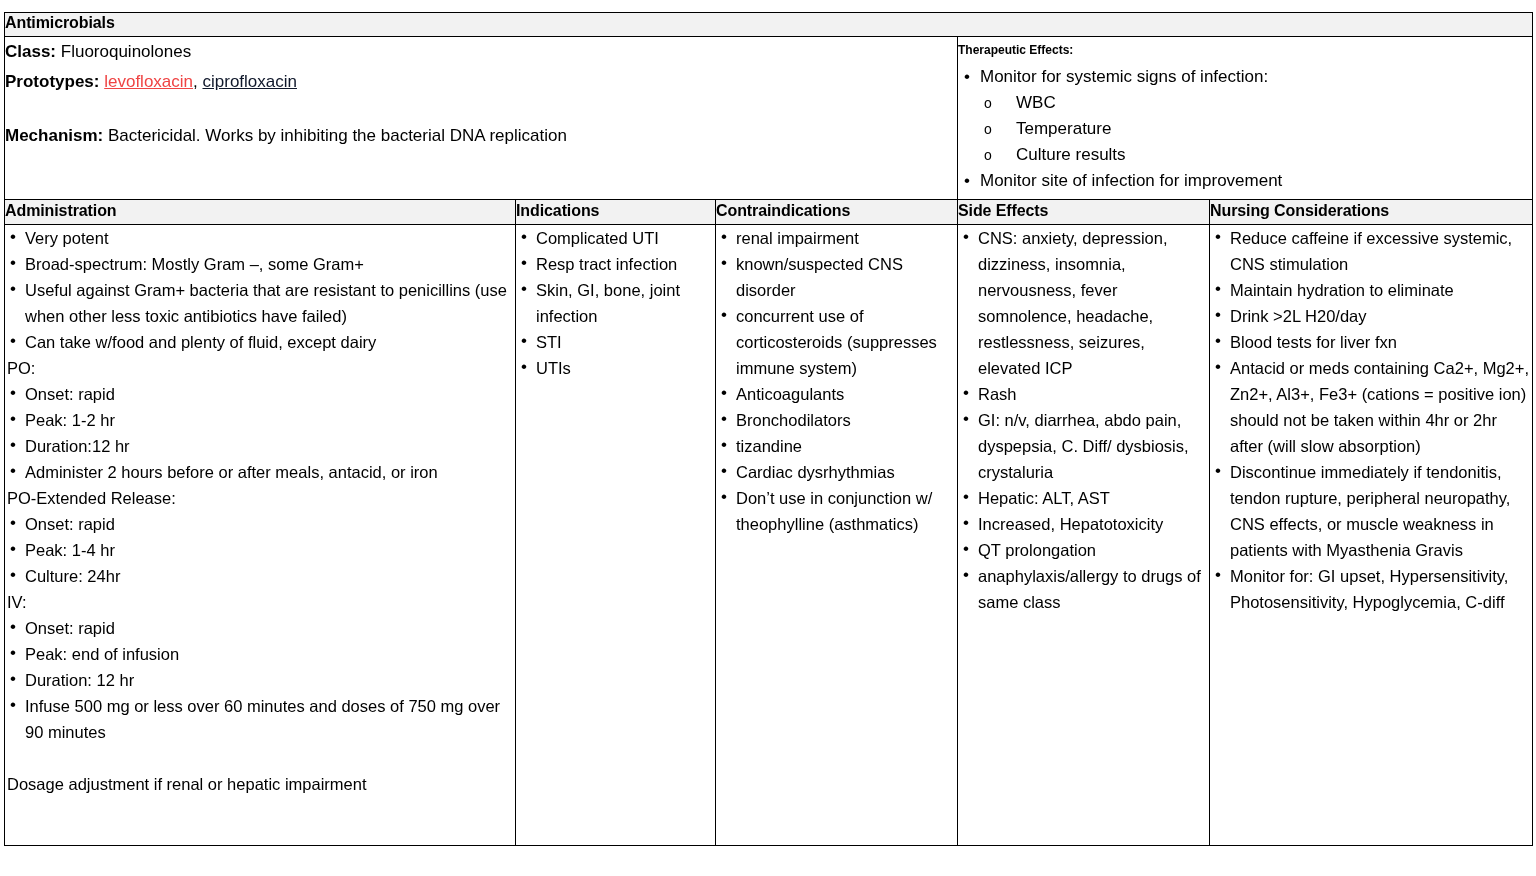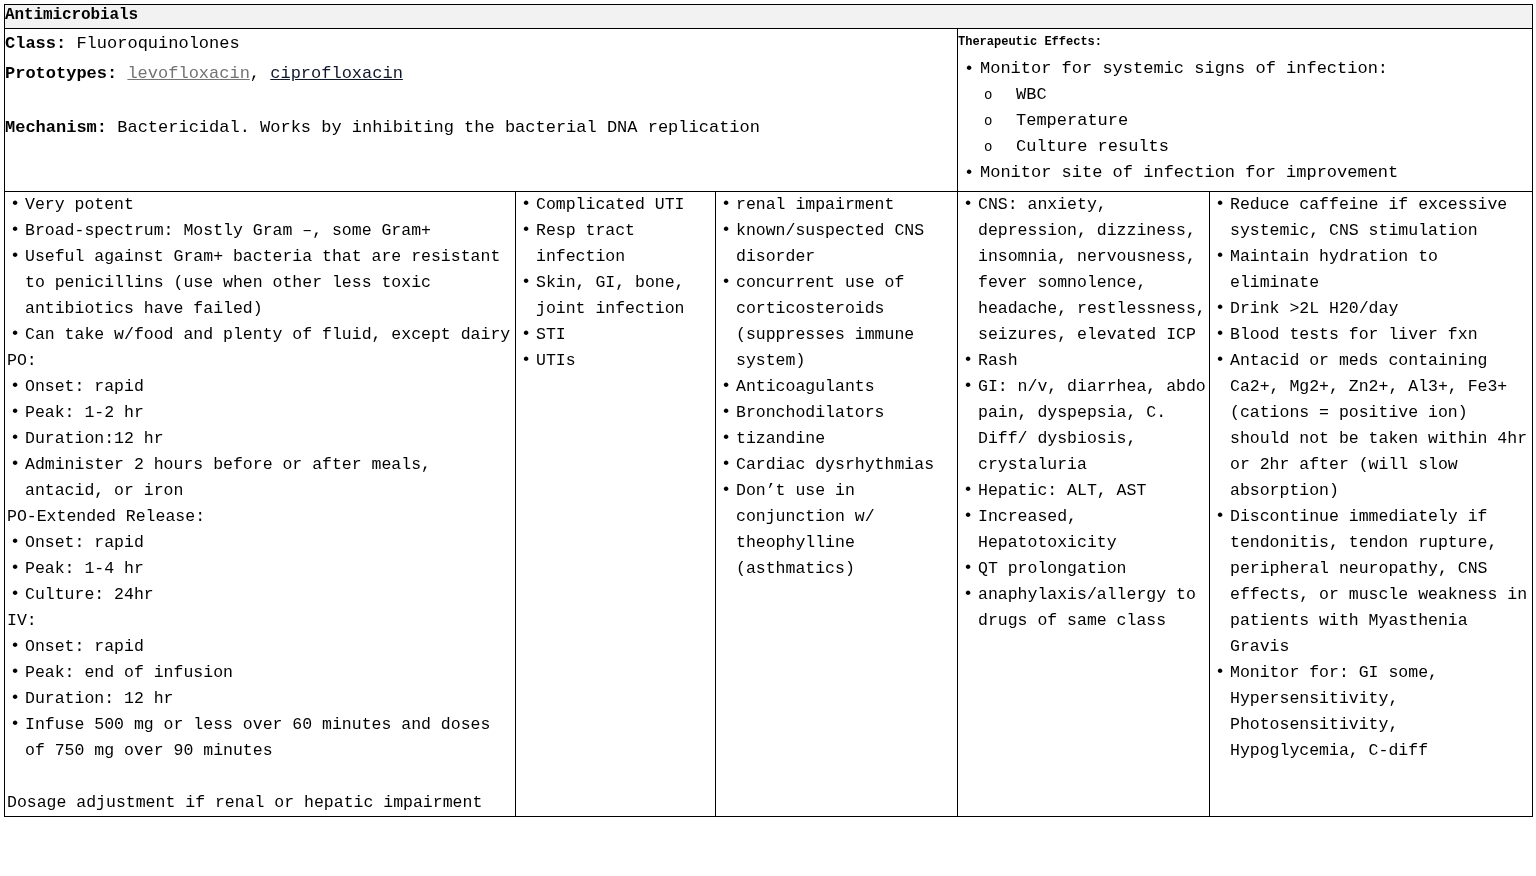--- a/index.html
+++ b/index.html
@@ -20,25 +20,24 @@
     position: relative;
     width: 1536px;
     height: 876px;
     box-sizing: border-box;
   }
 
   
   .drug-table {
     position: absolute;
     left: 4px;
-    top: 4px;
+    top: 12px;
     width: 1528px;
     border-collapse: collapse;
     table-layout: fixed;
-    font-family: Liberation Mono, monospace;
   }
   .drug-table td, .drug-table th {
     border: 1px solid #000000;
     vertical-align: top;
     padding: 0;
   }
 
   
   .banner-cell {
     background: #f2f2f2;
@@ -180,21 +179,21 @@
     </tr>
 
     <tr>
       <td class="summary-cell" colspan="3">
         <div class="summary-line">
           <span class="lbl">Class:</span>
           <span class="val lbl">Fluoroquinolones</span>
         </div>
         <div class="summary-line">
           <span class="lbl">Prototypes:</span>
-          <span class="link" style="color: #737373;">levofloxacin</span><span>, </span><span class="link" style="color: #0f172a;">ciprofloxacin</span>
+          <span class="link" style="color: #ef4444;">levofloxacin</span><span>, </span><span class="link" style="color: #0f172a;">ciprofloxacin</span>
         </div>
         <div class="spacer-line"></div>
         <div class="summary-line">
           <span class="lbl">Mechanism:</span>&nbsp;<span class="val">Bactericidal. Works by inhibiting the bacterial DNA replication</span>
         </div>
       </td>
       <td class="summary-cell" colspan="2">
         <div class="te-title">Therapeutic Effects:</div>
         <ul class="te-list">
           <li class="bulleted">Monitor for systemic signs of infection:</li>
@@ -203,20 +202,37 @@
           <li>WBC</li>
           <li>Temperature</li>
           <li>Culture results</li>
         </ul>
         <ul class="te-list">
           <li class="bulleted">Monitor site of infection for improvement</li>
         </ul>
       </td>
     </tr>
 
+    <tr>
+      <th class="col-head">
+        <div class="col-head-label">Administration</div>
+      </th>
+      <th class="col-head">
+        <div class="col-head-label">Indications</div>
+      </th>
+      <th class="col-head">
+        <div class="col-head-label">Contraindications</div>
+      </th>
+      <th class="col-head">
+        <div class="col-head-label">Side Effects</div>
+      </th>
+      <th class="col-head">
+        <div class="col-head-label">Nursing Considerations</div>
+      </th>
+    </tr>
 
     <tr>
       <td class="body-cell">
         <ul class="b-list">
               <li class="bulleted">Very potent</li>
               <li class="bulleted">Broad-spectrum: Mostly Gram –, some Gram+</li>
               <li class="bulleted">Useful against Gram+ bacteria that are resistant to penicillins (use when other less toxic antibiotics have failed)</li>
               <li class="bulleted">Can take w/food and plenty of fluid, except dairy</li>
               <li class="plain">PO:</li>
               <li class="bulleted">Onset: rapid</li>
@@ -269,20 +285,20 @@
             </ul>
       </td>
       <td class="body-cell">
         <ul class="b-list">
               <li class="bulleted">Reduce caffeine if excessive systemic, CNS stimulation</li>
               <li class="bulleted">Maintain hydration to eliminate</li>
               <li class="bulleted">Drink &gt;2L H20/day</li>
               <li class="bulleted">Blood tests for liver fxn</li>
               <li class="bulleted">Antacid or meds containing Ca2+, Mg2+, Zn2+, Al3+, Fe3+ (cations = positive ion) should not be taken within 4hr or 2hr after (will slow absorption)</li>
               <li class="bulleted">Discontinue immediately if tendonitis, tendon rupture, peripheral neuropathy, CNS effects, or muscle weakness in patients with Myasthenia Gravis</li>
-              <li class="bulleted">Monitor for: GI some, Hypersensitivity, Photosensitivity, Hypoglycemia, C-diff</li>
+              <li class="bulleted">Monitor for: GI upset, Hypersensitivity, Photosensitivity, Hypoglycemia, C-diff</li>
             </ul>
       </td>
     </tr>
 
   </tbody>
     </table>
 </div>
 
 </body></html>

